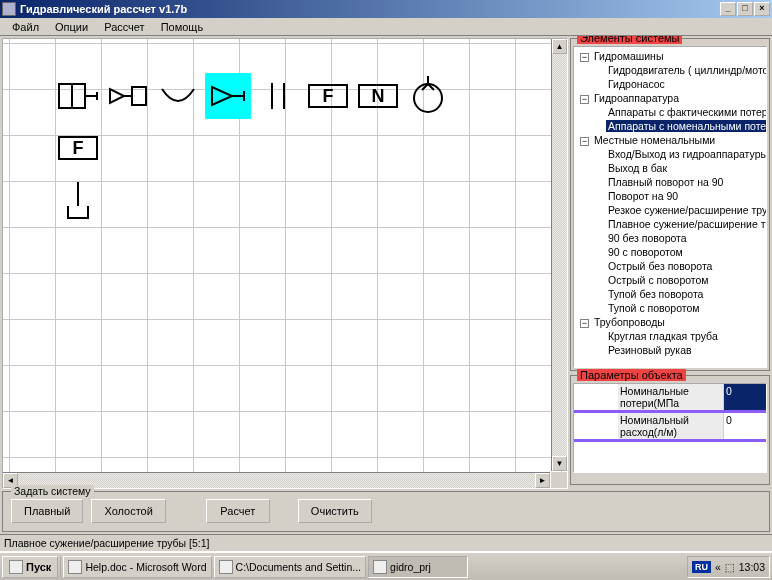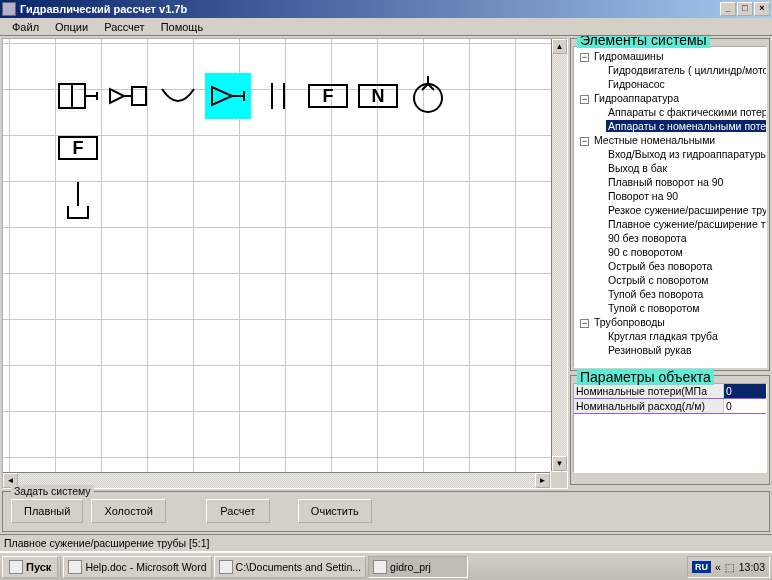--- a/index.html
+++ b/index.html
@@ -132,23 +132,23 @@
 .groupbox {
   border: 1px solid #808080;
   border-top: none;
   margin-bottom: 4px;
   position: relative;
   padding: 8px 2px 2px;
 }
 .groupbox-title {
   position: absolute;
   top: -6px; left: 6px;
-  background: #5eead4;
+  background: #ef4444;
   padding: 0 3px;
-  font-size: 14px;
+  font-size: 11px;
 }
 .groupbox::before {
   content:"";
   position: absolute;
   top:0; left:0; right:0;
   border-top:1px solid #808080;
 }
 .tree {
   background: #fff;
   border: 1px inset #fff;
@@ -171,21 +171,21 @@
 }
 .tree-indent { display:inline-block; }
 .tree-label { padding: 0 2px; }
 .tree-label.selected { background: #0a246a; color: #fff; }
 .params {
   background: #fff;
   border: 1px inset #fff;
   min-height: 90px;
   font-size: 10.5px;
 }
-.param-row { display: flex; border-bottom: 1px solid #8b5cf6; }
+.param-row { display: flex; border-bottom: 3px solid #8b5cf6; padding-left: 44px; }
 .param-name { flex: 1; padding: 1px 2px; border-right: 1px solid #d4d0c8; background:#ececec;}
 .param-val { width: 42px; padding: 1px 2px; }
 .param-val.sel { background:#0a246a; color:#fff; }
 .bottom-group {
   border: 1px solid #808080;
   border-top: none;
   margin: 0 2px 2px;
   padding: 8px;
   position: relative;
   display: flex;

